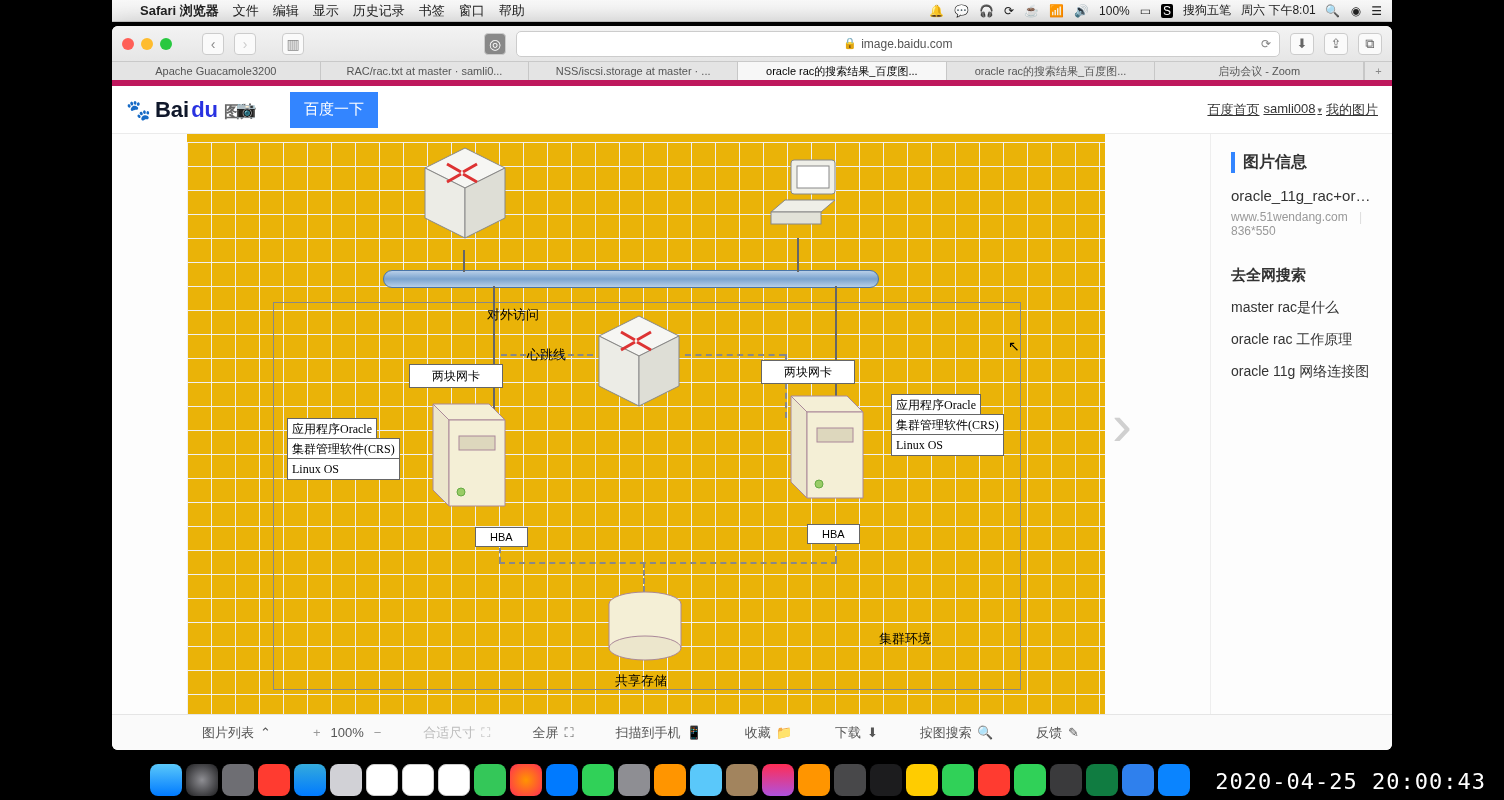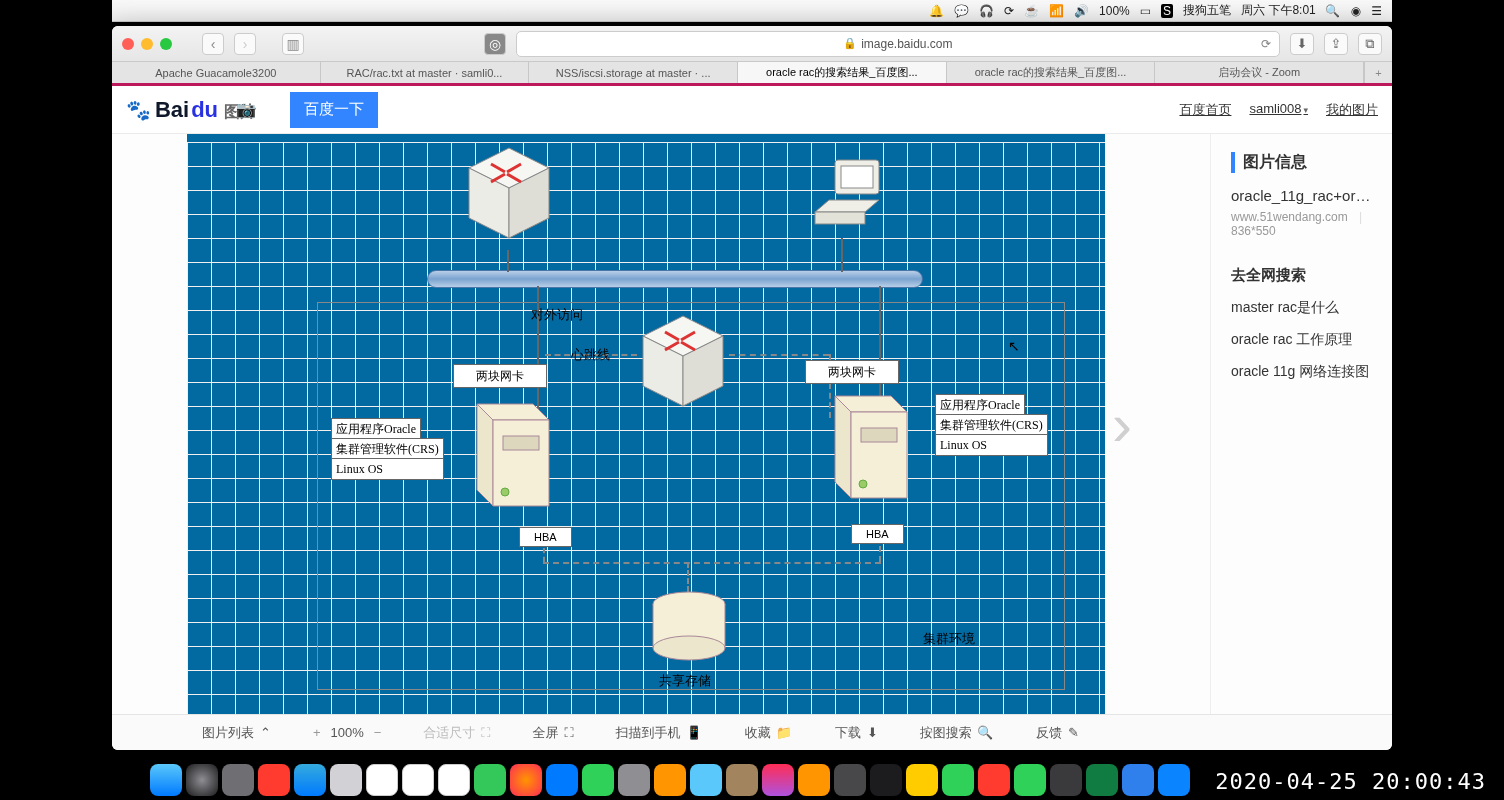--- a/index.html
+++ b/index.html
@@ -19,42 +19,42 @@
 .toolbar { height: 36px; background: linear-gradient(#f3f3f3,#e6e6e6); border-bottom: 1px solid #c9c9c9; display: flex; align-items: center; padding: 0 10px; gap: 10px; }
 .traffic { display:flex; gap:7px; }
 .dot{width:12px;height:12px;border-radius:50%;}
 .dot.r{background:#ff5f57}.dot.y{background:#febc2e}.dot.g{background:#28c840}
 .nav-btn{width:22px;height:22px;border:1px solid #ccc;border-radius:4px;background:#fafafa;display:flex;align-items:center;justify-content:center;color:#888;font-size:14px;}
 .url-bar{flex:1;height:26px;background:#fff;border:1px solid #ccc;border-radius:5px;display:flex;align-items:center;justify-content:center;font-size:12px;color:#555;position:relative;}
 .url-bar .lock{margin-right:4px;font-size:11px;}
 .url-bar .reload{position:absolute;right:8px;color:#888;}
 .tb-icon{width:24px;height:22px;border:1px solid #ccc;border-radius:4px;display:flex;align-items:center;justify-content:center;color:#666;background:#fafafa;font-size:13px;}
 
-.tabbar{height:24px;background:#e4e4e4;border-bottom:3px solid #be185d;display:flex;font-size:11px;color:#555;}
+.tabbar{height:24px;background:#e4e4e4;border-bottom:6px solid #be185d;display:flex;font-size:11px;color:#555;}
 .tab{flex:1;border-right:1px solid #c7c7c7;display:flex;align-items:center;justify-content:center;padding:0 8px;min-width:0;}
 .tab.active{background:#f7f7f7;color:#000;}
 .tab span{white-space:nowrap;overflow:hidden;text-overflow:ellipsis;}
 .tab-plus{width:28px;display:flex;align-items:center;justify-content:center;border-left:1px solid #c7c7c7;color:#888;}
 
 
 .baidu-header{height:48px;border-bottom:1px solid #ebebeb;display:flex;align-items:center;padding:0 14px;}
 .logo{display:flex;align-items:baseline;gap:2px;font-weight:700;}
 .logo .bai{color:#0f172a;font-size:22px;} .logo .du{color:#2932e1;font-size:22px;} .logo .tupian{color:#666;font-size:16px;margin-left:4px;}
 .logo .paw{color:#2932e1;font-size:20px;margin-right:2px;}
 .search-box{margin-left:14px;display:flex;height:36px;}
 .search-input{width:500px;border:1px solid #ccc;border-right:none;padding:0 40px 0 10px;font-size:15px;outline:none;background:#fff;}
 .cam{position:relative;left:-34px;align-self:center;color:#aaa;font-size:16px;}
 .search-btn{width:88px;background:#3385ff;color:#fff;border:none;font-size:15px;cursor:pointer;}
-.header-links{margin-left:auto;display:flex;gap:18px;font-size:13px;}
+.header-links{margin-left:auto;display:flex;gap:4px;font-size:13px;}
 .header-links a{color:#333;text-decoration:underline;} .header-links .user{position:relative;}
 .header-links .user::after{content:"▾";font-size:9px;margin-left:2px;color:#666;}
 
 
 .content{position:absolute;top:108px;left:0;right:0;bottom:36px;background:#fdfdfd;}
-.viewer{position:absolute;top:0;left:75px;width:918px;height:100%;background:#0369a1;display:flex;align-items:flex-start;justify-content:flex-end;}
+.viewer{position:absolute;top:0;left:75px;width:918px;height:100%;background:#eab308;display:flex;align-items:flex-start;justify-content:center;}
 .grid{position:absolute;top:8px;left:0;width:918px;height:100%;background-image:linear-gradient(#f0f0f0 1px,transparent 1px),linear-gradient(90deg,#f0f0f0 1px,transparent 1px);background-size:24px 24px;}
 .diagram{position:relative;width:830px;height:560px;top:8px;}
 
 
 .pager{position:absolute;top:50%;transform:translateY(-50%);font-size:60px;color:#d0d0d0;cursor:pointer;user-select:none;}
 .pager.next{left:1000px;}
 
 
 .sidebar{position:absolute;top:0;left:1098px;right:0;bottom:0;padding:18px 20px;border-left:1px solid #eee;font-size:14px;color:#333;}
 .sidebar h3{font-size:16px;border-left:4px solid #3385ff;padding-left:8px;margin-bottom:14px;}
@@ -83,20 +83,31 @@
 .dashv{position:absolute;border-left:2px dashed #888;}
 .dashh{position:absolute;border-top:2px dashed #888;}
 .solidv{position:absolute;border-left:2px solid #666;}
 .outline{position:absolute;border:1px solid #888;}
 .cursor{position:absolute;left:896px;top:204px;font-size:14px;pointer-events:none;}
 </style>
 </head>
 <body>
 
 <div class="menubar">
+  <div class="left">
+    <span class="apple"></span>
+    <span class="app">Safari 浏览器</span>
+    <span>文件</span>
+    <span>编辑</span>
+    <span>显示</span>
+    <span>历史记录</span>
+    <span>书签</span>
+    <span>窗口</span>
+    <span>帮助</span>
+  </div>
   <div class="right">
     <span>🔔</span>
     <span>💬</span>
     <span>🎧</span>
     <span>⟳</span>
     <span>☕</span>
     <span>📶</span>
     <span>🔊</span>
     <span>100%</span>
     <span>▭</span>

